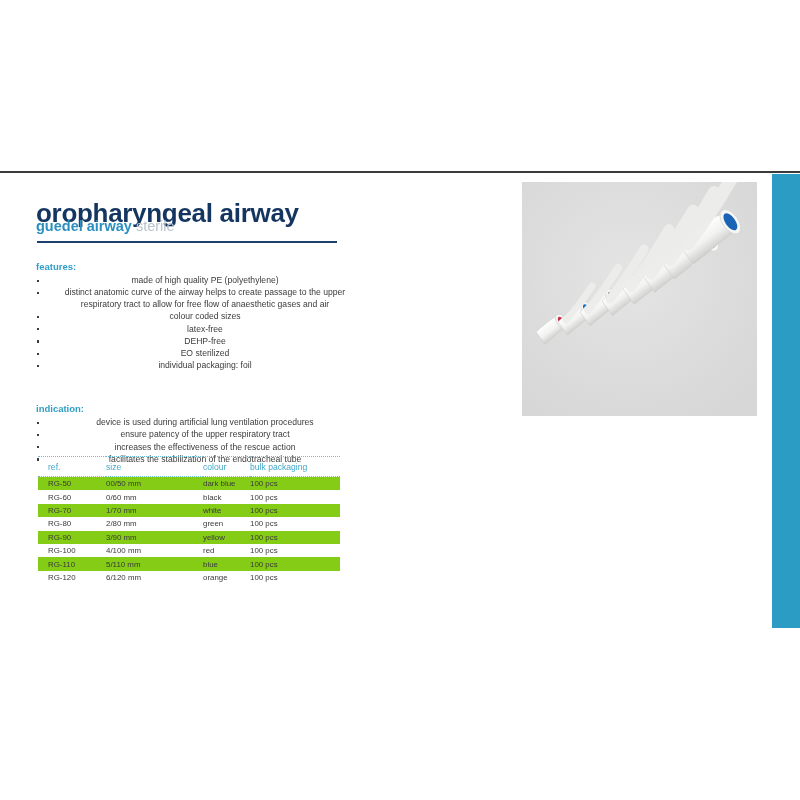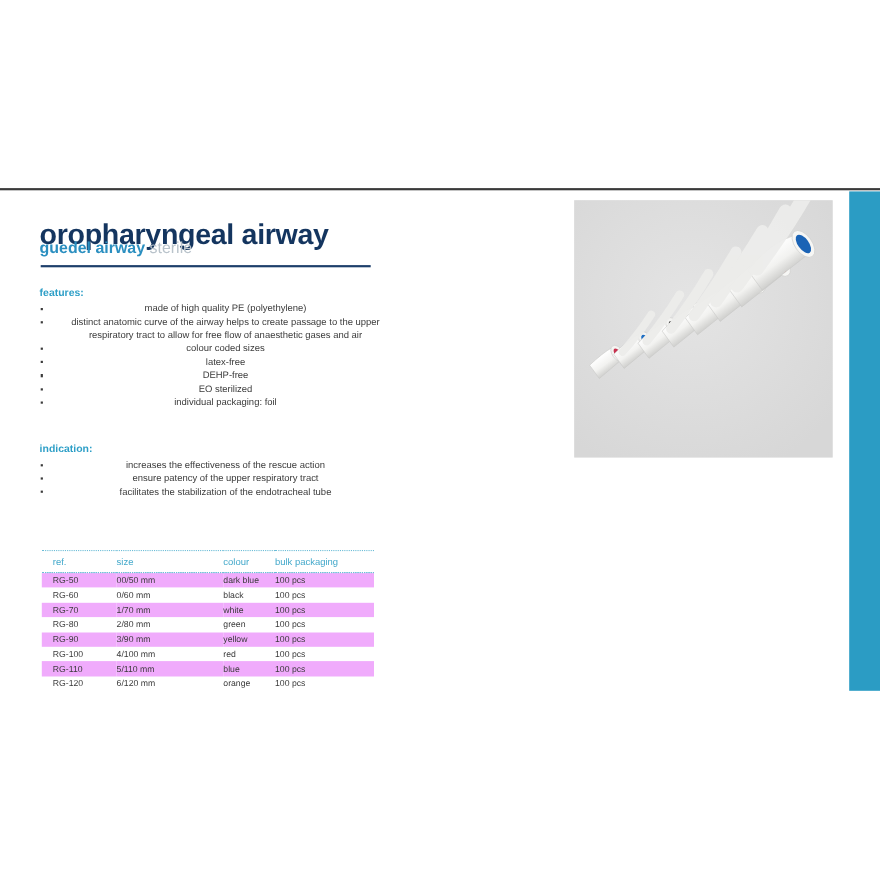--- a/index.html
+++ b/index.html
@@ -101,21 +101,21 @@
     height: 2.2px;
     background: #3b3b3b;
   }
   #features-block { top: 261px; }
   #indication-block { top: 403px; }
 
   
   .table-wrap {
     position: absolute;
     left: 38px;
-    top: 500px;
+    top: 456px;
     width: 292px;
   }
   table.spec {
     width: 100%;
     border-collapse: collapse;
     table-layout: fixed;
   }
   table.spec th,
   table.spec td {
     text-align: left;
@@ -129,21 +129,21 @@
     border-top: 1px dotted #6bbcd6;
     border-bottom: 1px dotted #6bbcd6;
   }
   table.spec tbody td {
     font-size: 7.9px;
     color: #3a3a3a;
     height: 13.4px;
     vertical-align: middle;
   }
   table.spec tbody tr.alt td {
-    background: #f0abfc;
+    background: #84cc16;
   }
   .c-ref   { width: 58px; padding-left: 10px !important; }
   .c-size  { width: 97px; }
   .c-col   { width: 47px; }
   .c-bulk  { width: 90px; }
 
   
   .photo {
     position: absolute;
     left: 522px;
@@ -178,22 +178,23 @@
     <li>latex-free</li>
     <li>DEHP-free</li>
     <li>EO sterilized</li>
     <li>individual packaging: foil</li>
   </ul>
 </div>
 
 <div class="section" id="indication-block">
   <div class="section-head">indication:</div>
   <ul class="bullets">
+    <li>device is used during artificial lung ventilation procedures</li>
+    <li>ensure patency of the upper respiratory tract</li>
     <li>increases the effectiveness of the rescue action</li>
-    <li>ensure patency of the upper respiratory tract</li>
     <li>facilitates the stabilization of the endotracheal tube</li>
   </ul>
 </div>
 
 <div class="table-wrap">
   <table class="spec">
     <thead>
       <tr>
         <th class="c-ref">ref.</th>
         <th class="c-size">size</th>

